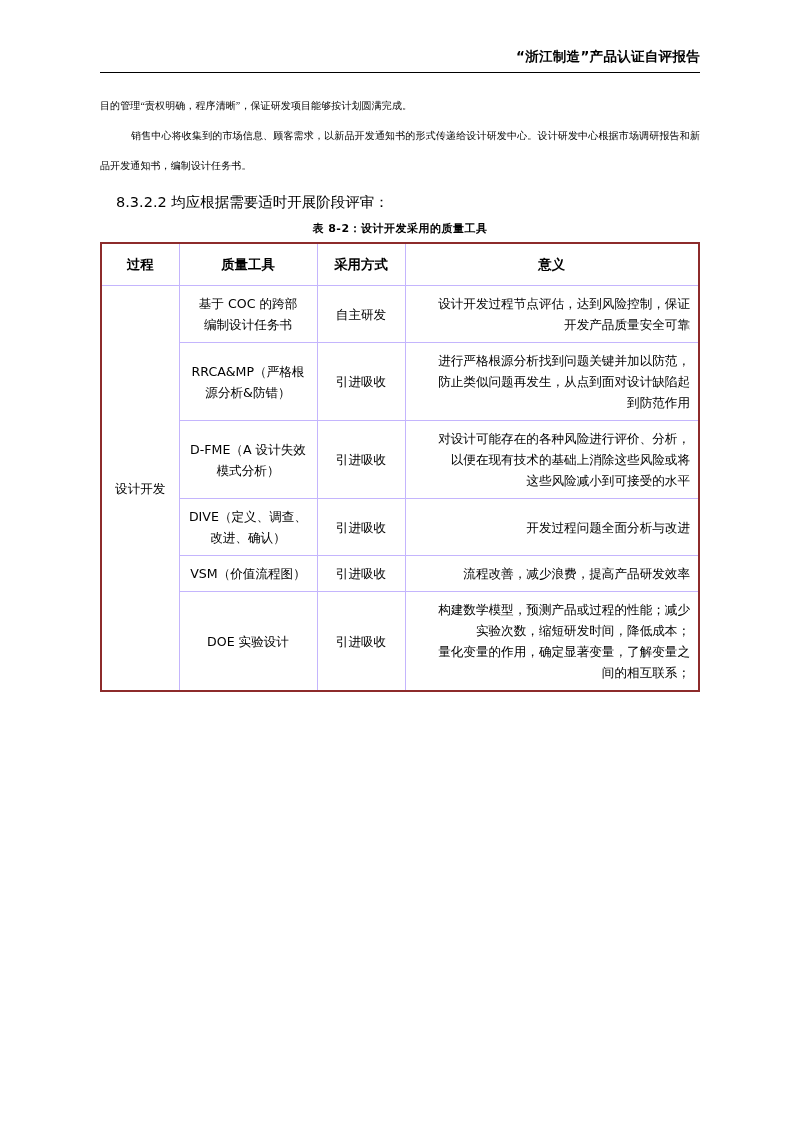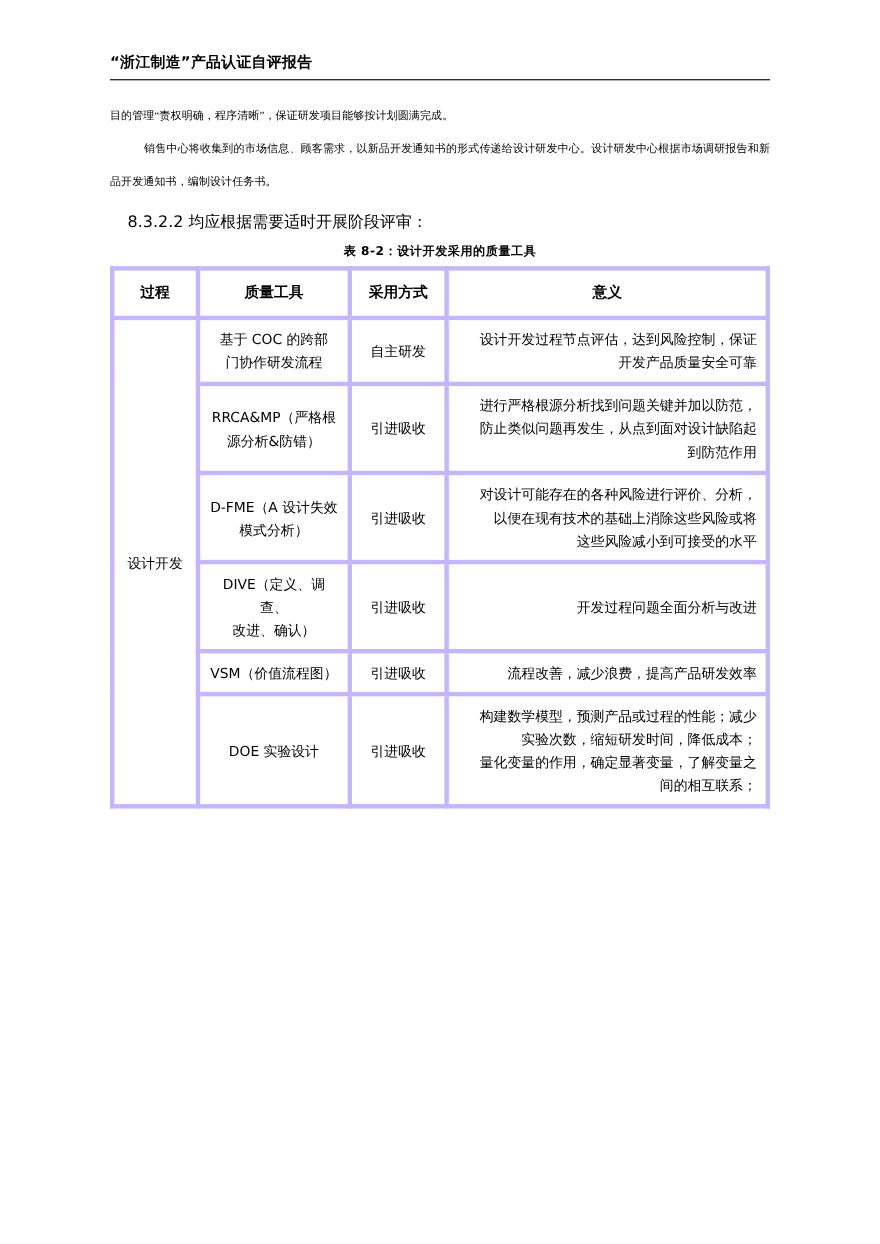--- a/index.html
+++ b/index.html
@@ -18,20 +18,21 @@
   .page {
     position: relative;
     width: 800px;
     height: 1131px;
     box-sizing: border-box;
     padding: 0 100px;
   }
   
   .header {
     padding-top: 48px;
+    text-align: right;
     font-size: 13.5px;
     font-family: "DejaVu Sans", "Liberation Sans", sans-serif;
     font-weight: bold;
     letter-spacing: 0.3px;
     color: #000;
   }
   .header-rule {
     margin-top: 6px;
     border-bottom: 1.3px solid #000;
     width: 100%;
@@ -69,21 +70,21 @@
   }
   
   table.qtools {
     width: 100%;
     border-collapse: collapse;
     table-layout: fixed;
     border: 2px solid #8d2b2b;
     font-family: "DejaVu Sans", "Liberation Sans", sans-serif;
   }
   table.qtools td, table.qtools th {
-    border: 4px solid #c4b5fd;
+    border: 1px solid #c4b5fd;
     padding: 7px 8px;
     font-size: 12.6px;
     line-height: 21px;
     vertical-align: middle;
   }
   table.qtools thead th {
     text-align: center;
     font-weight: bold;
     font-size: 13.4px;
     padding: 10px 6px;
@@ -142,21 +143,21 @@
           <th>质量工具</th>
           <th>采用方式</th>
           <th>意义</th>
         </tr>
       </thead>
       <tbody>
         <tr>
           <td class="c-process" rowspan="6">设计开发</td>
           <td class="c-tool">
             <span class="tool-line">基于 COC 的跨部</span>
-            <span class="tool-line">门协作研发流程</span>
+            <span class="tool-line">编制设计任务书</span>
           </td>
           <td class="c-method">自主研发</td>
           <td class="c-meaning">
             <span class="meaning-line">设计开发过程节点评估，达到风险控制，保证</span>
             <span class="meaning-line">开发产品质量安全可靠</span>
           </td>
         </tr>
         <tr>
           <td class="c-tool">
             <span class="tool-line">RRCA&amp;MP（严格根</span>

